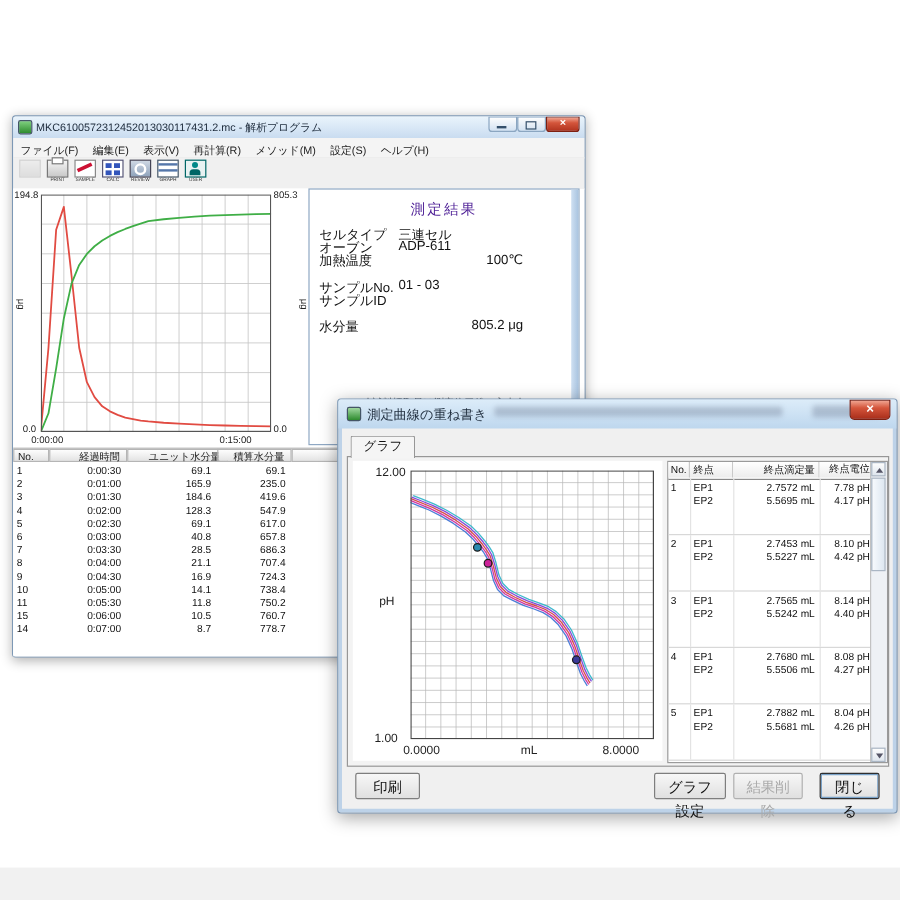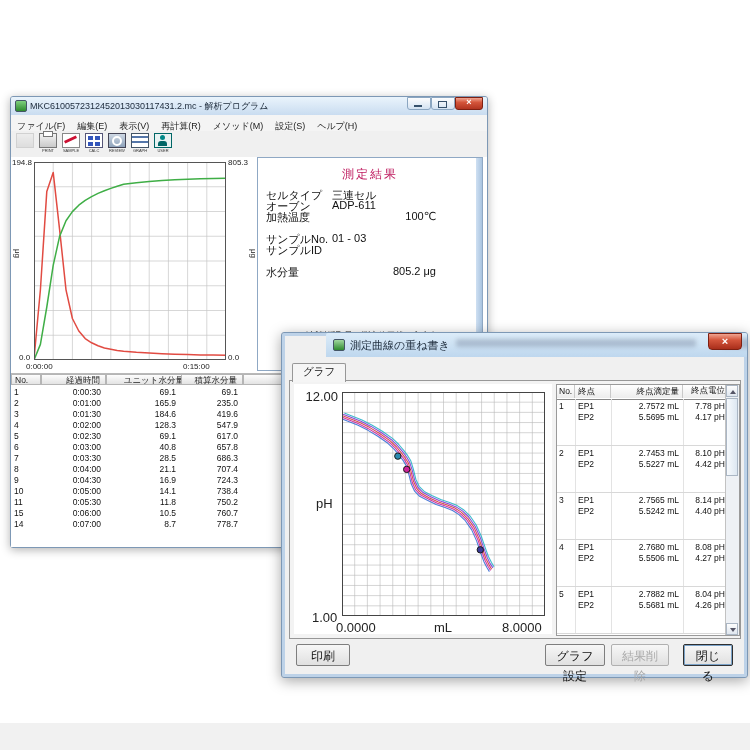--- a/index.html
+++ b/index.html
@@ -72,21 +72,21 @@
   .al.rb{left:217px;top:196px;}
   .al.xt0{left:15px;top:205px;}
   .al.xt1{left:172px;top:205px;}
   .al.lu{left:2px;top:92px;writing-mode:vertical-rl;}
   .al.ru{left:238px;top:92px;writing-mode:vertical-rl;}
   .results{position:absolute;left:246px;top:0;width:226px;height:214px;background:#fff;
     border:1px solid #8fa8c4;box-sizing:border-box;}
   .res-scroll{position:absolute;right:0;top:0;width:6px;height:100%;
     background:linear-gradient(90deg,#cfe0f2,#a9c4e0);}
   .res-title{position:absolute;left:0;top:8px;width:100%;text-align:center;font-size:12px;
-    color:#be185d;letter-spacing:2px;}
+    color:#4c1d95;letter-spacing:2px;}
   #res-rows{position:absolute;left:0;top:30px;right:8px;}
   .rrow{position:relative;height:11px;font-size:11px;color:#111;}
   .rl{position:absolute;left:8px;top:0;}
   .rv{position:absolute;left:74px;top:0;}
   .rv.rt{left:0;width:178px;text-align:right;}
   .res-note{position:absolute;left:0;top:172px;width:100%;text-align:center;font-size:8.5px;
     color:#222;}
   
   .dtable{position:absolute;left:0;top:216px;right:0;height:172px;background:#fff;
     border-top:1px solid #b9b9b9;}
@@ -103,36 +103,36 @@
   .dc{position:absolute;top:0;height:11px;line-height:11px;text-align:right;padding-right:5px;
     box-sizing:border-box;}
   .dc.c0{left:0;width:30px;text-align:left;padding-left:3px;}
   .dc.c1{left:30px;width:65px;}
   .dc.c2{left:95px;width:75px;}
   .dc.c3{left:170px;width:62px;}
   
   .win-front{left:281px;top:332px;width:467px;height:346px;z-index:2;
     box-shadow:0 3px 14px rgba(0,0,0,.35), inset 0 0 0 3px #bdd2e8;}
   .tbar2{position:absolute;left:0;top:0;right:0;height:24px;border-radius:2px 2px 0 0;
-    background:linear-gradient(#dcecf9,#bed7ee);overflow:hidden;margin-left:44px;}
+    background:linear-gradient(#dcecf9,#bed7ee);overflow:hidden;}
   .ghost{position:absolute;background:rgba(45,55,80,.22);filter:blur(2px);border-radius:2px;}
   .tbar2 .appico{left:7px;top:6px;background:linear-gradient(#9fd79f,#2e8b2e);}
   .tbar2 .ttext{left:24px;top:5px;font-size:11px;}
   .wb2{position:absolute;right:5px;top:0;width:34px;height:17px;box-sizing:border-box;
     background:linear-gradient(#f0a490,#d4553b 40%,#a92e1b);border:1px solid #7e2012;
     border-radius:0 0 4px 4px;color:#fff;font-size:11px;font-weight:bold;text-align:center;
     line-height:14px;}
   .tab{position:absolute;left:10px;top:30px;height:17px;padding:1px 10px 0;font-size:10.5px;
     color:#111;background:#f5f5f5;border:1px solid #979797;border-bottom:none;
     border-radius:2px 2px 0 0;z-index:3;}
   .tabpage{position:absolute;left:7px;top:47px;width:452px;height:259px;background:#f3f3f3;
     border:1px solid #979797;box-sizing:border-box;}
   .graphpanel{position:absolute;left:4px;top:3px;width:258px;height:250px;background:#fff;}
   #titr-svg{position:absolute;left:48px;top:8px;}
-  .gl{position:absolute;font-size:13px;color:#222;white-space:nowrap;}
+  .gl{position:absolute;font-size:10px;color:#222;white-space:nowrap;}
   .gl.ymax{left:10px;top:5px;width:34px;text-align:right;}
   .gl.ymin{left:18px;top:226px;width:26px;text-align:left;}
   .gl.ylab{left:22px;top:112px;}
   .gl.x0{left:42px;top:236px;}
   .gl.xlab{left:140px;top:236px;}
   .gl.x1{left:208px;top:236px;}
   
   .eptable{position:absolute;left:266px;top:3px;width:184px;height:252px;background:#fff;
     border:1px solid #9a9a9a;box-sizing:border-box;}
   .ephr{position:absolute;left:0;top:0;right:13px;height:14px;border-bottom:1px solid #888;}

